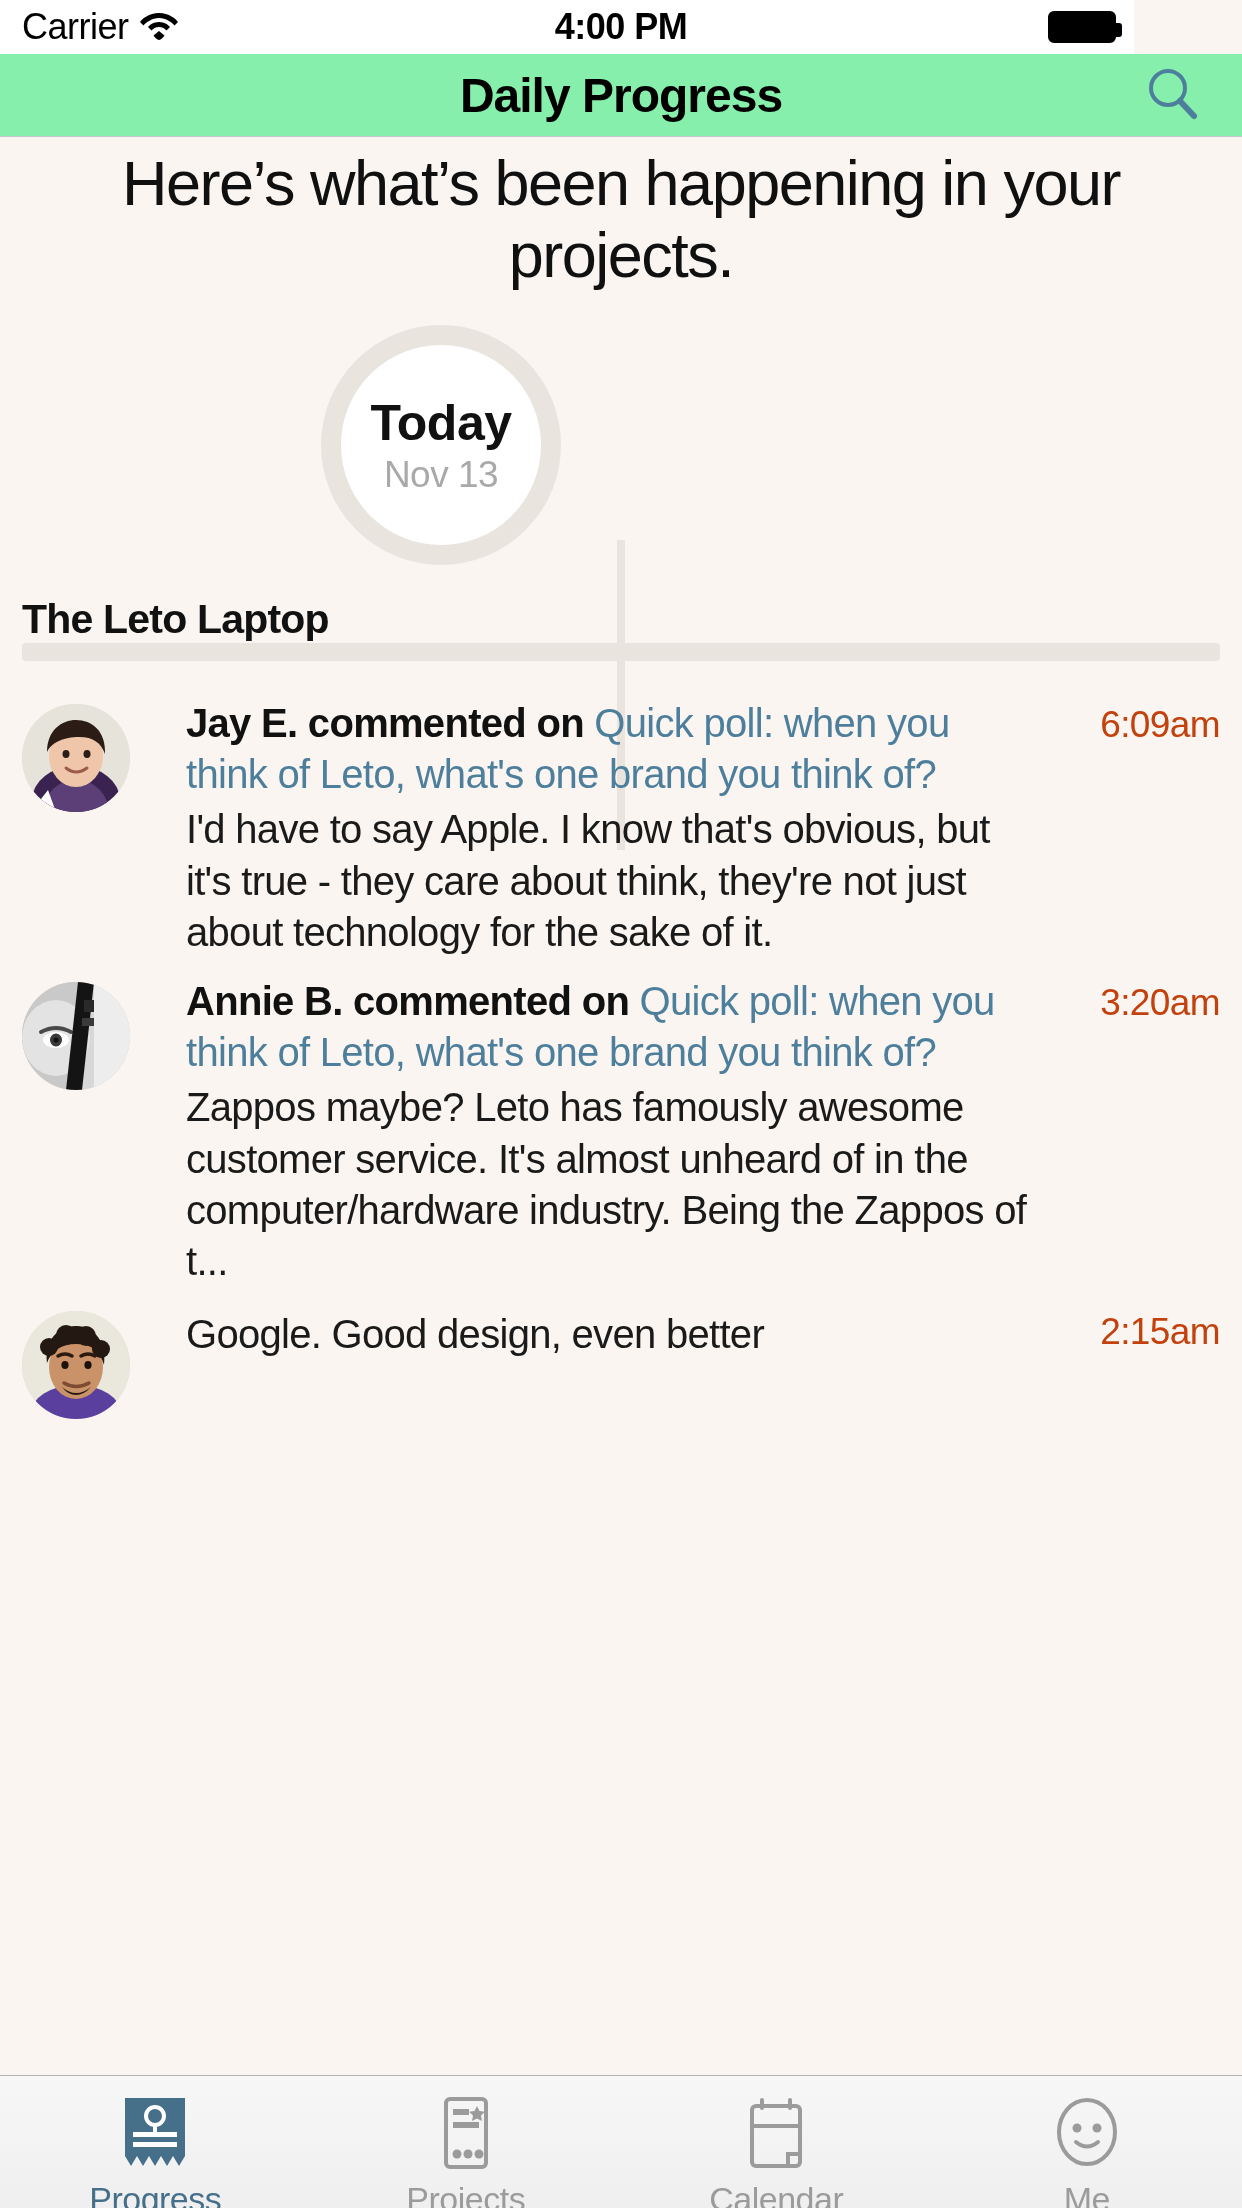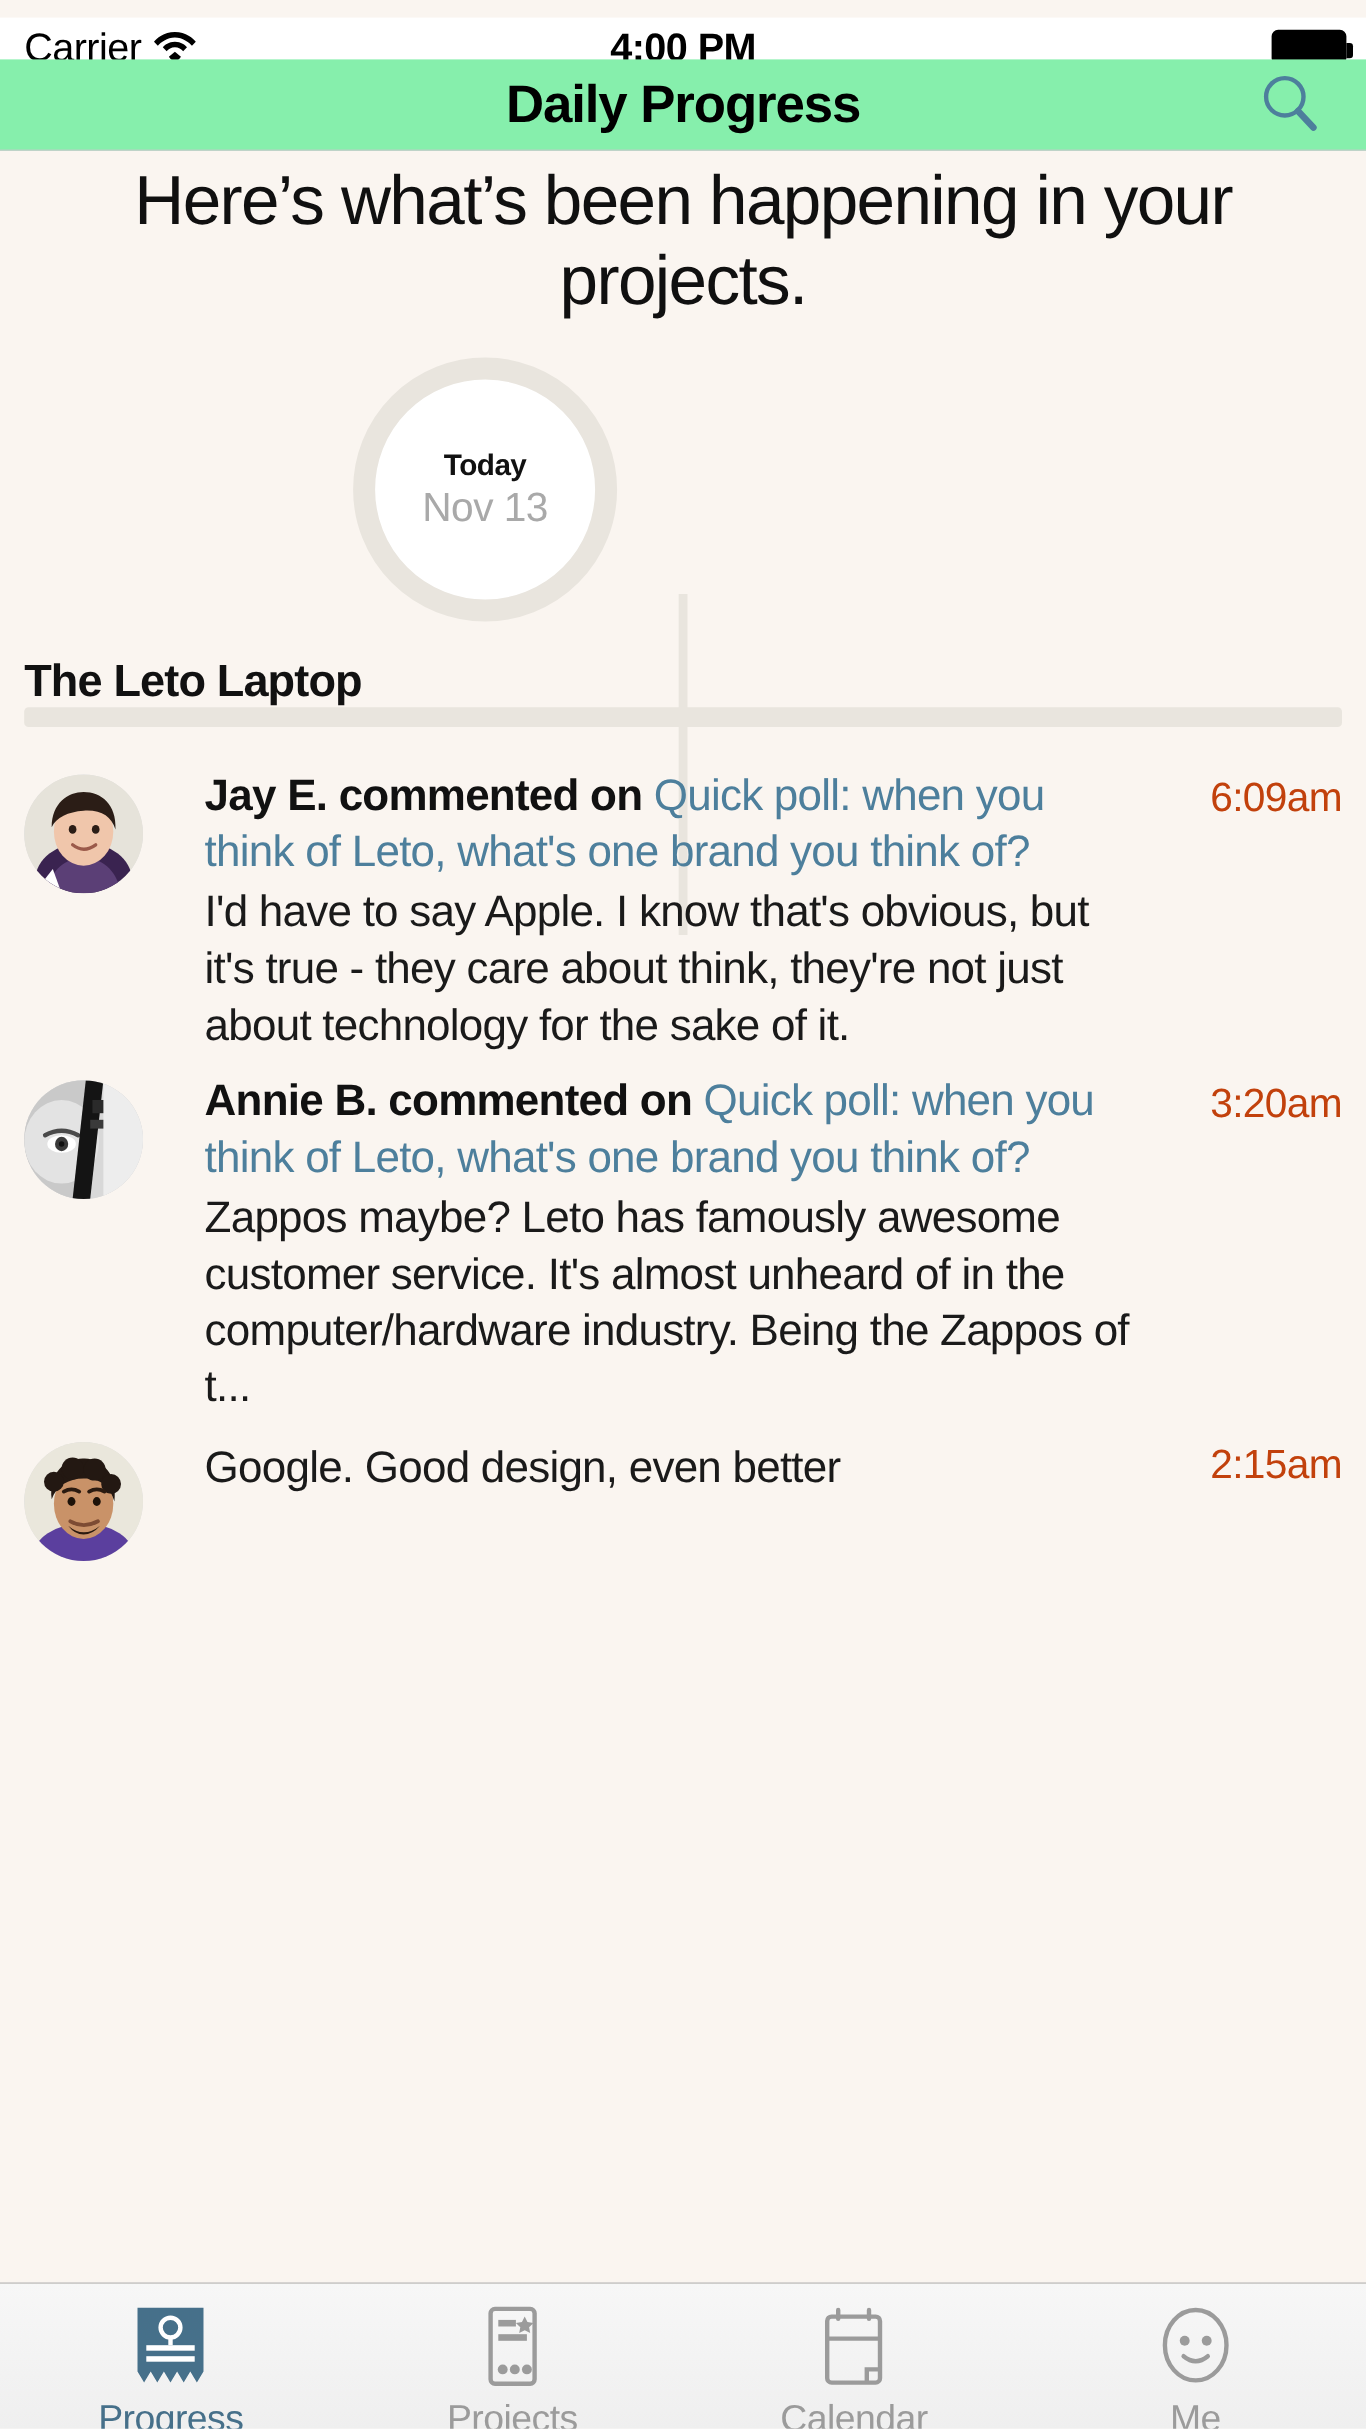--- a/index.html
+++ b/index.html
@@ -6,22 +6,22 @@
   html, body {
     width:1242px; height:2208px;
     font-family:"Liberation Sans", sans-serif;
     background:#ffffff;
     overflow:hidden;
   }
   .phone { position:relative; width:1242px; height:2208px; background:#faf5f0; }
 
   
   .statusbar {
-    position:absolute; top:0; left:0; width:1242px; height:54px;
-    background:#ffffff; display:flex; align-items:center;margin-top:16px;
+    position:absolute; top:0; left:0; width:1134px; height:54px;
+    background:#ffffff; display:flex; align-items:center;
   }
   .sb-left { position:absolute; left:22px; display:flex; align-items:center; gap:10px; }
   .sb-carrier { font-size:36px; color:#000; letter-spacing:-0.5px; }
   .sb-center {
     position:absolute; left:0; width:1242px; text-align:center;
     font-size:36px; font-weight:bold; color:#000; letter-spacing:-0.5px;
   }
   .sb-right { position:absolute; right:18px; display:flex; align-items:center; }
   .battery {
     width:68px; height:32px; border:3px solid #000; border-radius:6px;
@@ -60,21 +60,21 @@
     position:absolute; left:617px; top:540px; width:8px; height:310px;
     background:#e9e5de;
   }
   .date-circle {
     position:absolute; left:321px; top:325px;
     width:240px; height:240px; border-radius:50%;
     background:#ffffff; border:20px solid #e9e5de;
     display:flex; flex-direction:column; align-items:center; justify-content:center;
     z-index:2;
   }
-  .date-today { font-size:27px; font-weight:bold; color:#111; letter-spacing:-0.5px; }
+  .date-today { font-size:50px; font-weight:bold; color:#111; letter-spacing:-0.5px; }
   .date-sub { font-size:37px; color:#a9a9a9; letter-spacing:-0.5px; margin-top:2px; }
 
   
   .project-title {
     position:absolute; left:22px; top:596px;
     font-size:41px; font-weight:bold; color:#111; letter-spacing:-0.8px;
   }
   .project-bar {
     position:absolute; left:22px; top:643px; width:1198px; height:18px;
     background:#e9e5de; border-radius:4px; z-index:3;

